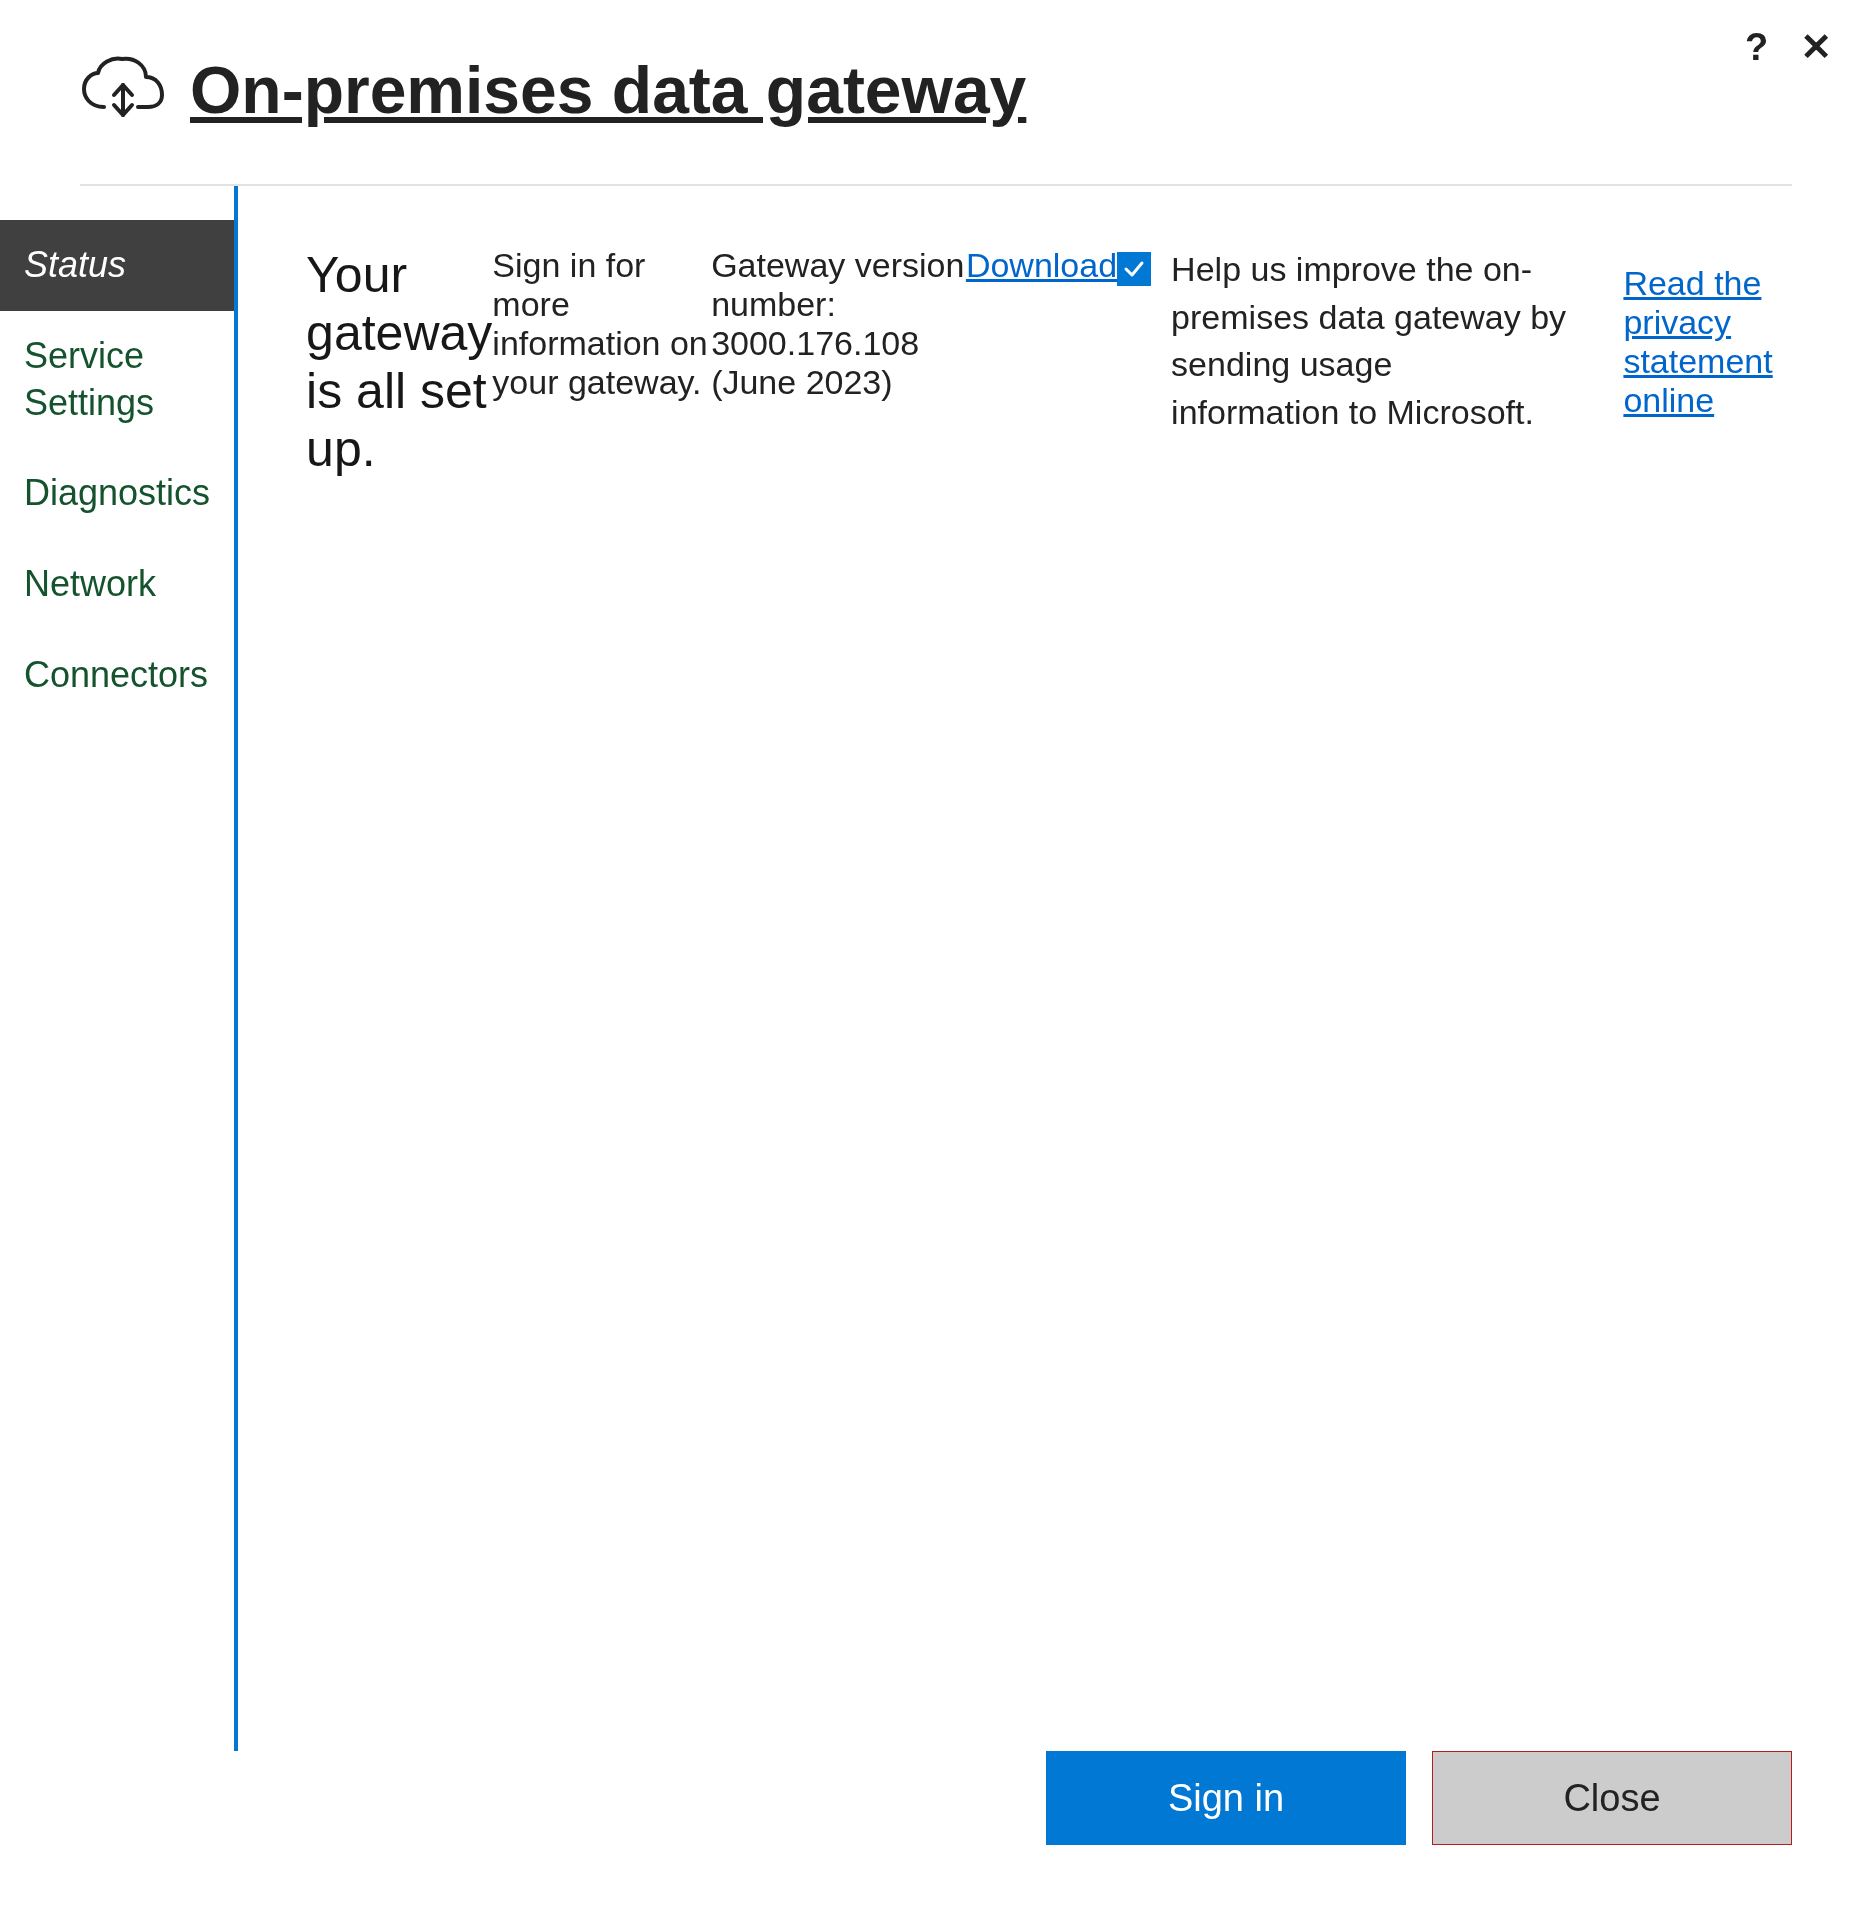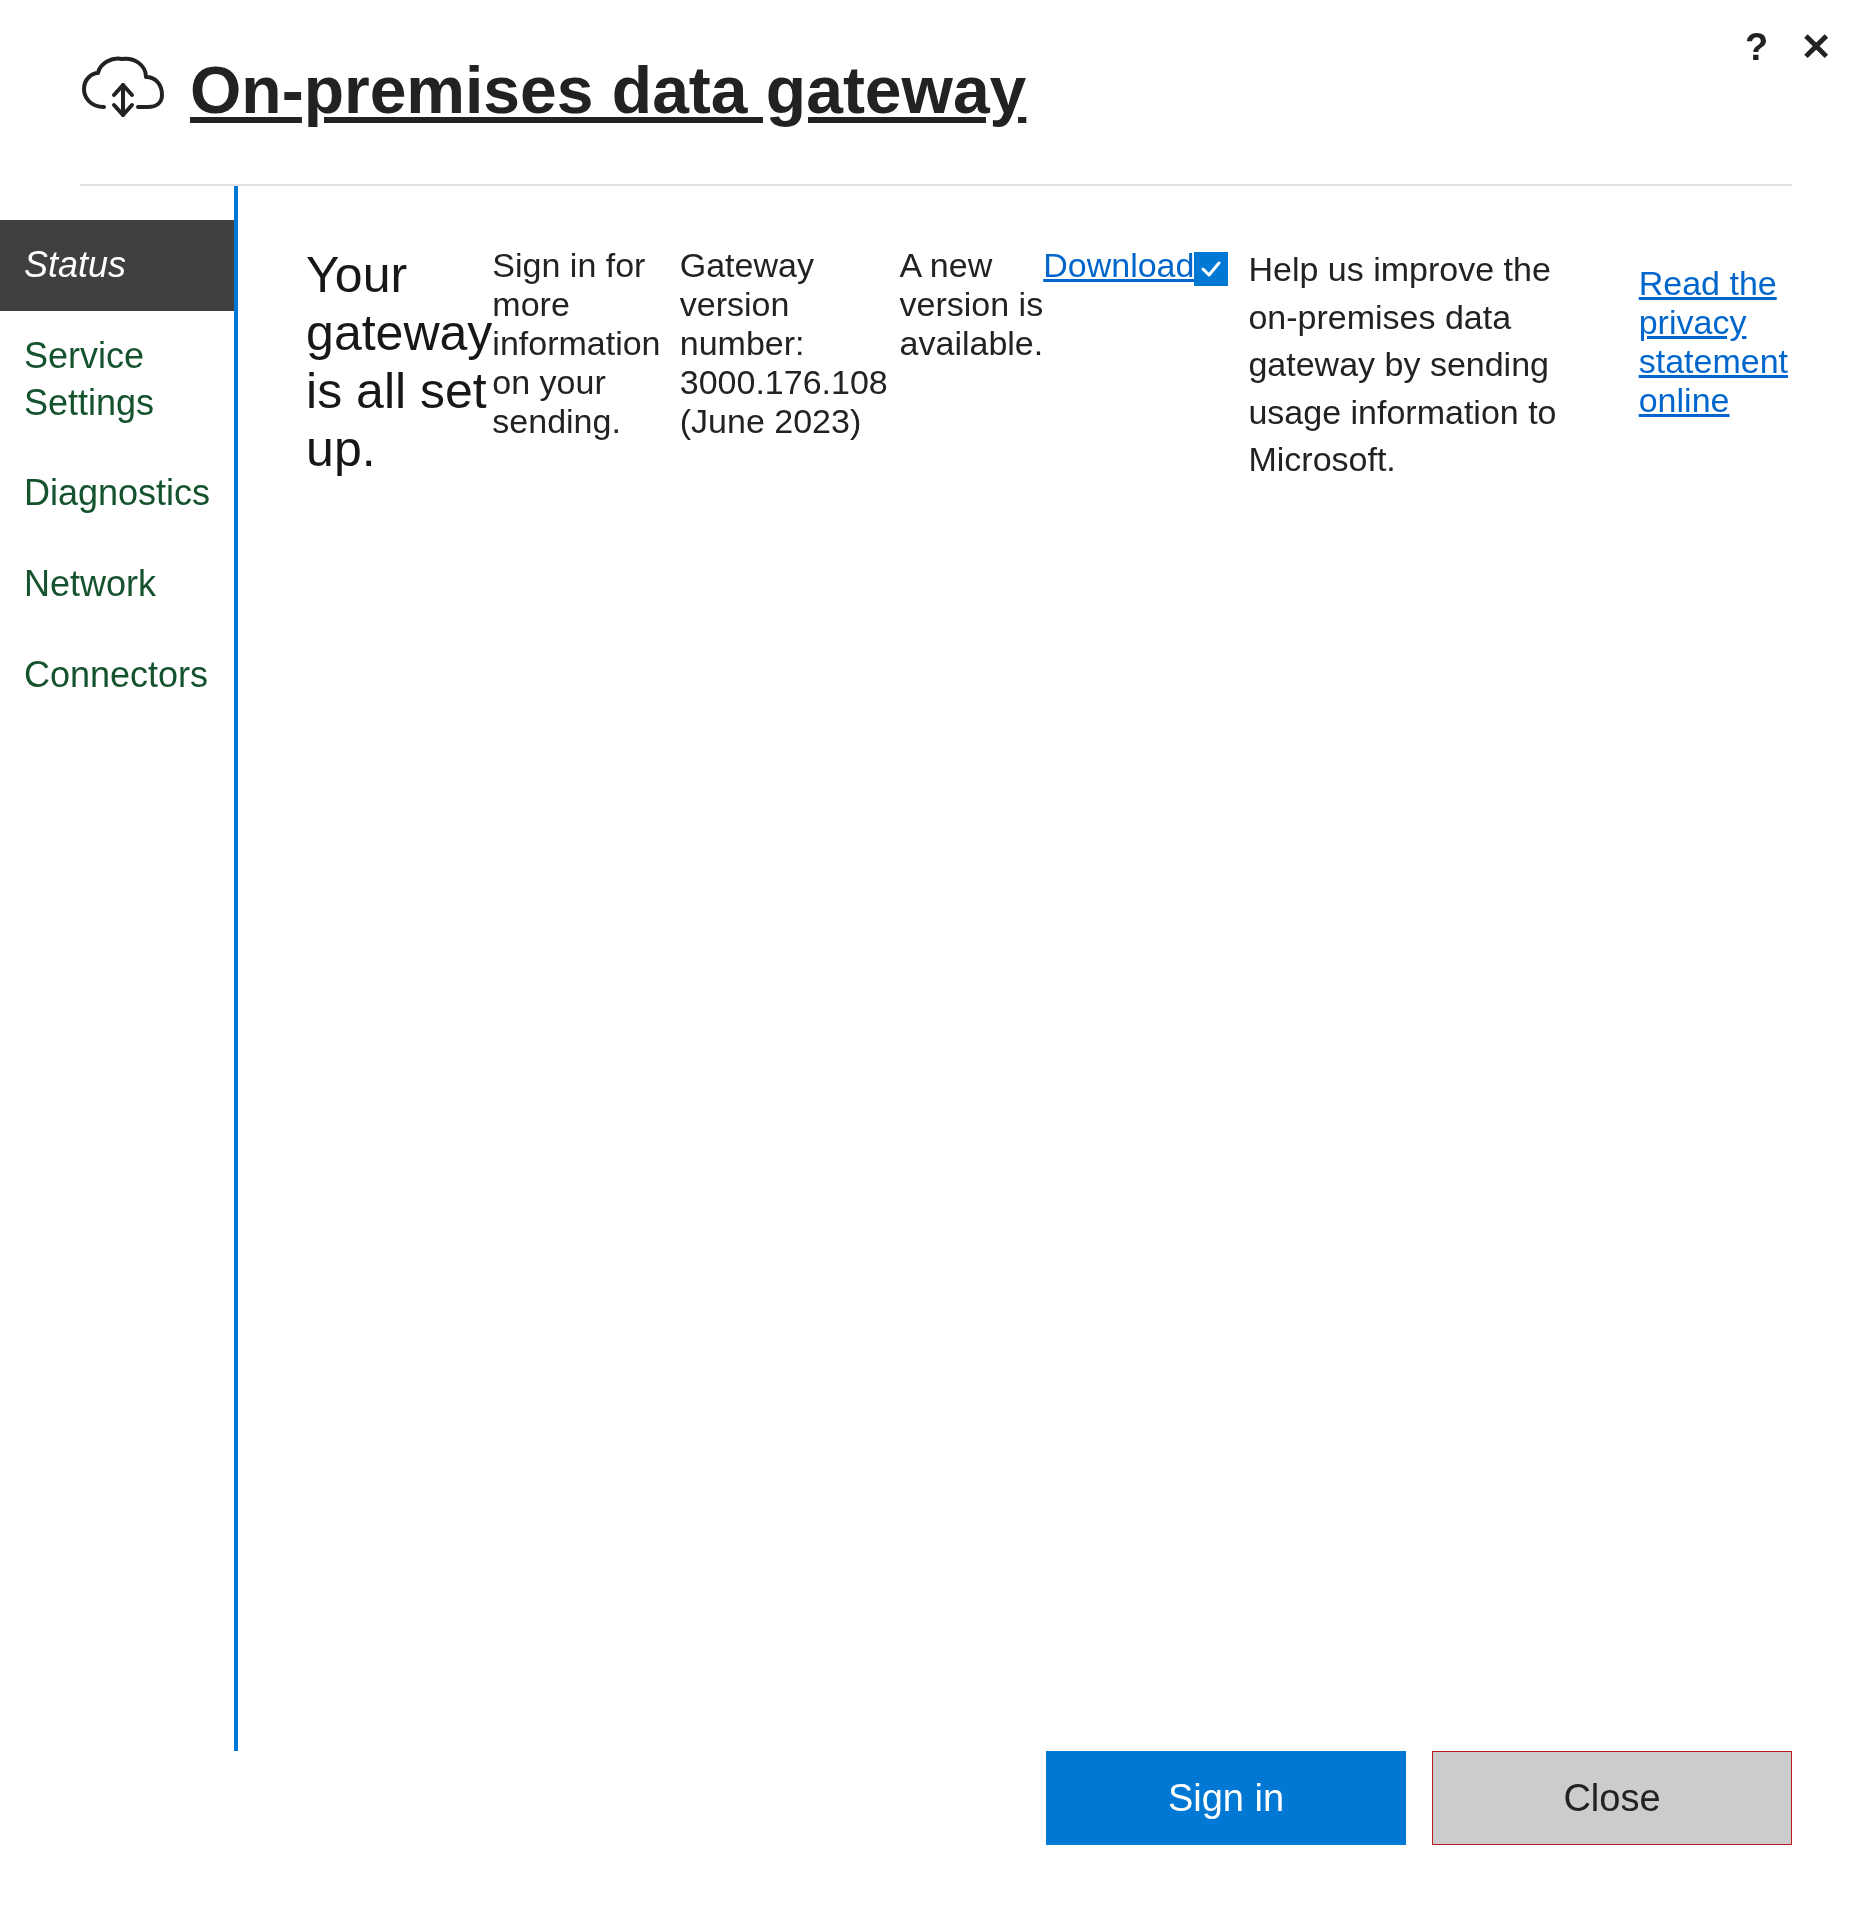--- a/index.html
+++ b/index.html
@@ -70,24 +70,23 @@
         <li class="active">Status</li>
         <li>Service Settings</li>
         <li>Diagnostics</li>
         <li>Network</li>
         <li>Connectors</li>
       </ul>
     </nav>
 
     <section class="content">
       <h1>Your gateway is all set up.</h1>
-      <div class="subtitle">Sign in for more information on your sending.</div>
+      <div class="subtitle">Sign in for more information on your gateway.</div>
       <div class="version">Gateway version number: 3000.176.108 (June 2023)</div>
       <div class="update-row">
-        <span class="msg">A new version is available.</span>
         <a class="link">Download</a>
       </div>
 
       <div class="checkbox-row">
         <span class="chk">
           <svg width="24" height="24" viewBox="0 0 24 24">
             <path d="M4 12 L10 18 L20 6" stroke="#fff" stroke-width="3" fill="none" stroke-linecap="round" stroke-linejoin="round"></path>
           </svg>
         </span>
         <span class="chk-text">Help us improve the on-premises data gateway by sending usage information to Microsoft.</span>

